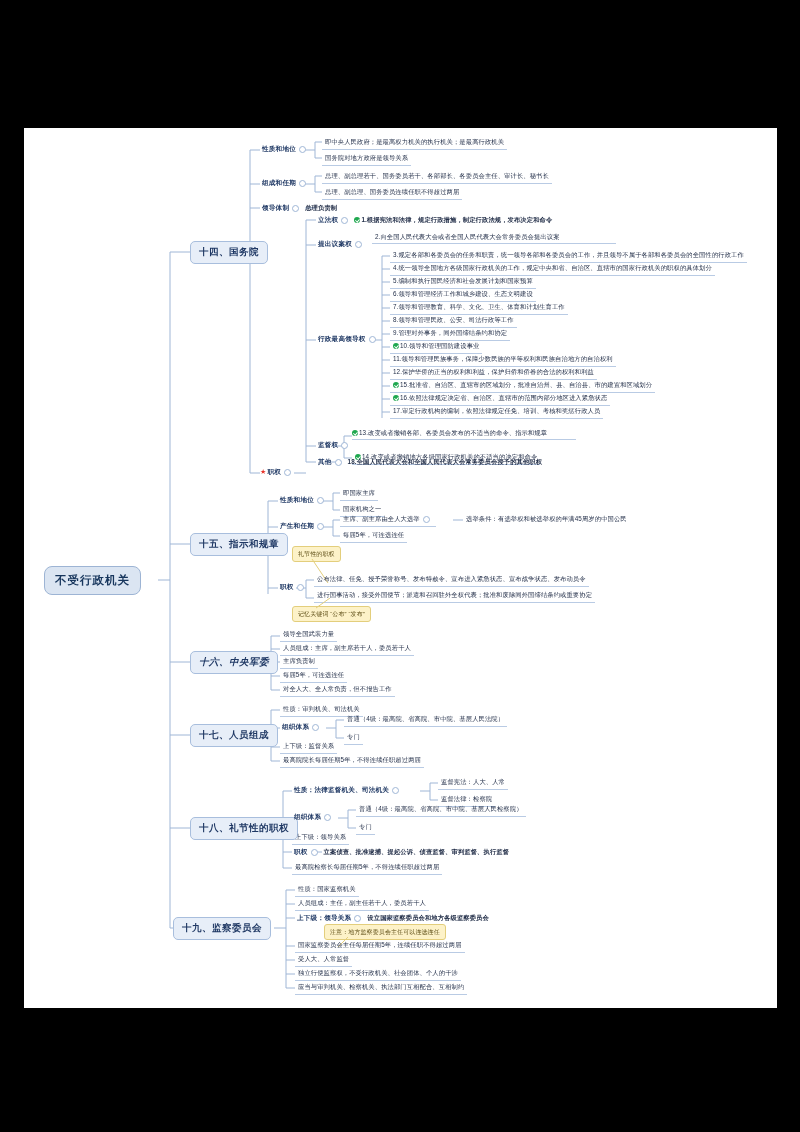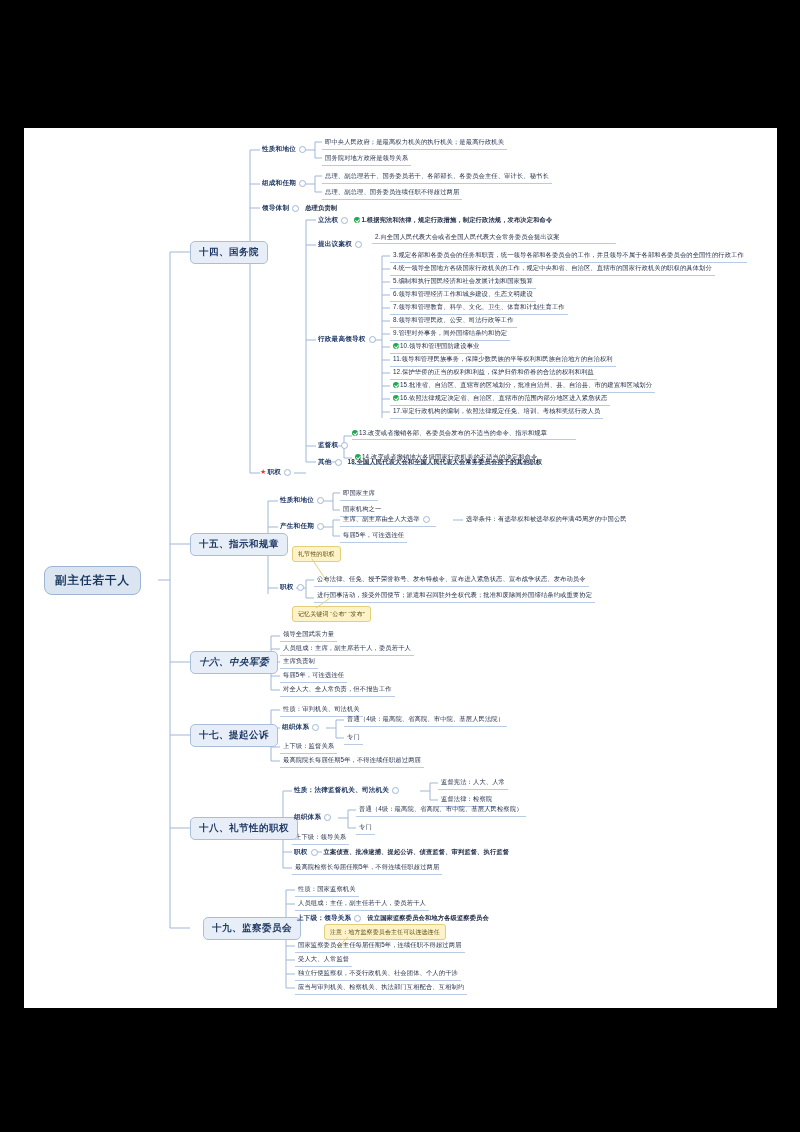--- a/index.html
+++ b/index.html
@@ -188,21 +188,21 @@
           <path d="M262 776 H271"></path>
           <path d="M262 790 H271"></path>
       <path d="M262 818 H271"></path>
           <path d="M262 832 H271"></path>
           <path d="M262 846 H271"></path>
           <path d="M262 860 H271"></path>
       <path d="M360 790 H370"></path>
     </g>
   </svg>
 
-  <div class="node root" style="left:20px;top:438px;">副主任若干人</div>
+  <div class="node root" style="left:20px;top:438px;">不受行政机关</div>
 
   <div class="node lvl1" style="left:166px;top:113px;">十四、国务院</div>
 
   <div class="node lvl2" style="left:236px;top:16px;">
     <span>性质和地位</span><span class="dot"></span>
   </div>
   <div class="node leaf" style="left:298px;top:9px;">即中央人民政府；是最高权力机关的执行机关；是最高行政机关</div>
   <div class="node leaf" style="left:298px;top:25px;">国务院对地方政府是领导关系</div>
 
   <div class="node lvl2" style="left:236px;top:50px;">
@@ -285,21 +285,21 @@
         <path d="M18 0 L4 10" stroke="#e3ce7c" stroke-width="1" fill="none"></path>
       </svg>
 
   <div class="node lvl1" style="left:166px;top:523px;font-style:italic;">十六、中央军委</div>
   <div class="node leaf" style="left:256px;top:501px;">领导全国武装力量</div>
   <div class="node leaf" style="left:256px;top:515px;">人员组成：主席，副主席若干人，委员若干人</div>
   <div class="node leaf" style="left:256px;top:528px;">主席负责制</div>
   <div class="node leaf" style="left:256px;top:542px;">每届5年，可连选连任</div>
   <div class="node leaf" style="left:256px;top:556px;">对全人大、全人常负责，但不报告工作</div>
 
-  <div class="node lvl1" style="left:166px;top:596px;">十七、提起公诉</div>
+  <div class="node lvl1" style="left:166px;top:596px;">十七、人员组成</div>
   <div class="node leaf" style="left:256px;top:576px;">性质：审判机关、司法机关</div>
   <div class="node lvl2" style="left:256px;top:594px;">
     <span>组织体系</span><span class="dot"></span>
   </div>
   <div class="node leaf" style="left:320px;top:586px;">普通（4级：最高院、省高院、市中院、基层人民法院）</div>
   <div class="node leaf" style="left:320px;top:604px;">专门</div>
   <div class="node leaf" style="left:256px;top:613px;">上下级：监督关系</div>
   <div class="node leaf" style="left:256px;top:627px;">最高院院长每届任期5年，不得连续任职超过两届</div>
 
   <div class="node lvl1" style="left:166px;top:689px;">十八、礼节性的职权</div>
@@ -314,21 +314,21 @@
   </div>
   <div class="node leaf" style="left:332px;top:676px;">普通（4级：最高院、省高院、市中院、基层人民检察院）</div>
   <div class="node leaf" style="left:332px;top:694px;">专门</div>
 
   <div class="node leaf" style="left:268px;top:704px;">上下级：领导关系</div>
   <div class="node lvl2" style="left:268px;top:718px;">
     <span>职权</span><span class="dot"></span><span class="leaf nb" style="display:inline-block;">立案侦查、批准逮捕、提起公诉、侦查监督、审判监督、执行监督</span>
   </div>
   <div class="node leaf" style="left:268px;top:734px;">最高院检察长每届任期5年，不得连续任职超过两届</div>
 
-  <div class="node lvl1" style="left:179px;top:789px;">十九、监察委员会</div>
+  <div class="node lvl1" style="left:149px;top:789px;">十九、监察委员会</div>
   <div class="node leaf" style="left:271px;top:756px;">性质：国家监察机关</div>
   <div class="node leaf" style="left:271px;top:770px;">人员组成：主任，副主任若干人，委员若干人</div>
   <div class="node lvl2" style="left:271px;top:784px;">
     <span>上下级：领导关系</span><span class="dot"></span><span class="leaf nb" style="display:inline-block;">设立国家监察委员会和地方各级监察委员会</span>
   </div>
   <div class="node note" style="left:300px;top:796px;">注意：地方监察委员会主任可以连选连任</div>
   <svg style="position:absolute;left:310px;top:809px;width:20px;height:12px;">
         <path d="M14 0 L4 10" stroke="#e3ce7c" stroke-width="1" fill="none"></path>
       </svg>
   <div class="node leaf" style="left:271px;top:812px;">国家监察委员会主任每届任期5年，连续任职不得超过两届</div>

